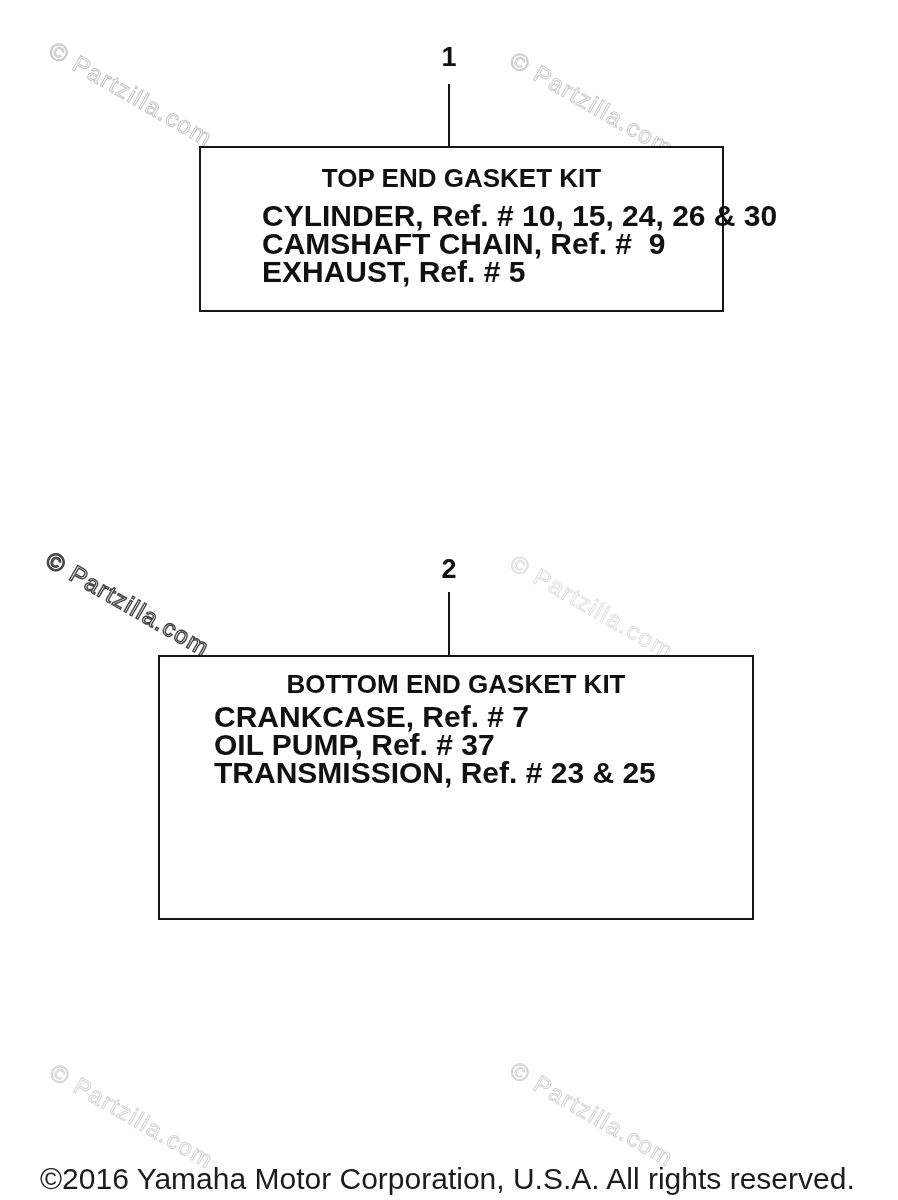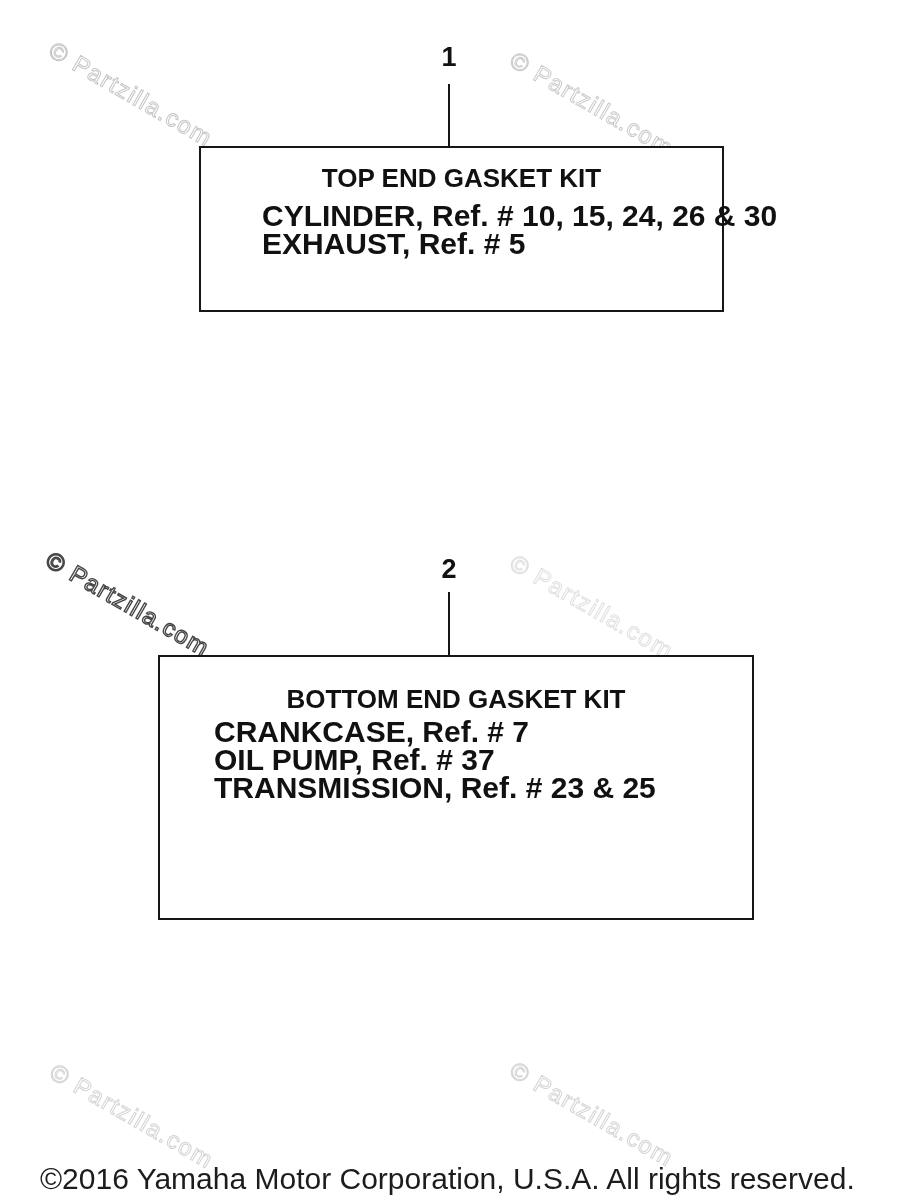--- a/index.html
+++ b/index.html
@@ -59,21 +59,21 @@
   .kit-box-1 { left: 192px; top: 146px; width: 525px; height: 166px; margin-left: 7px; }
   .kit-box-2 { left: 158px; top: 655px; width: 596px; height: 265px; }
   .kit-title {
     font-weight: bold;
     font-size: 26px;
     line-height: 30px;
     text-align: center;
     white-space: pre;
   }
   .kit-box-1 .kit-title { margin-top: 15px; }
-  .kit-box-2 .kit-title { margin-top: 27px; }
+  .kit-box-2 .kit-title { margin-top: 12px; }
   .kit-items { }
   .kit-box-1 .kit-items { margin: 9px 0 0 61px; }
   .kit-box-2 .kit-items { margin: 4px 0 0 54px; }
   .kit-item {
     font-weight: bold;
     font-size: 30px;
     line-height: 28px;
     white-space: pre;   
   }
 
@@ -98,20 +98,21 @@
 <div class="wm wm-mr">© Partzilla.com</div>
 <div class="wm wm-bl">© Partzilla.com</div>
 <div class="wm wm-br">© Partzilla.com</div>
 
 <div class="ref-label ref-1">1</div>
 <div class="leader leader-1"></div>
 <div class="kit-box kit-box-1">
   <div class="kit-title">TOP END GASKET KIT</div>
   <div class="kit-items">
     <div class="kit-item">CYLINDER, Ref. # 10, 15, 24, 26 &amp; 30</div>
+    <div class="kit-item">CAMSHAFT CHAIN, Ref. #  9</div>
     <div class="kit-item">EXHAUST, Ref. # 5</div>
   </div>
 </div>
 
 <div class="ref-label ref-2">2</div>
 <div class="leader leader-2"></div>
 <div class="kit-box kit-box-2">
   <div class="kit-title">BOTTOM END GASKET KIT</div>
   <div class="kit-items">
     <div class="kit-item">CRANKCASE, Ref. # 7</div>

